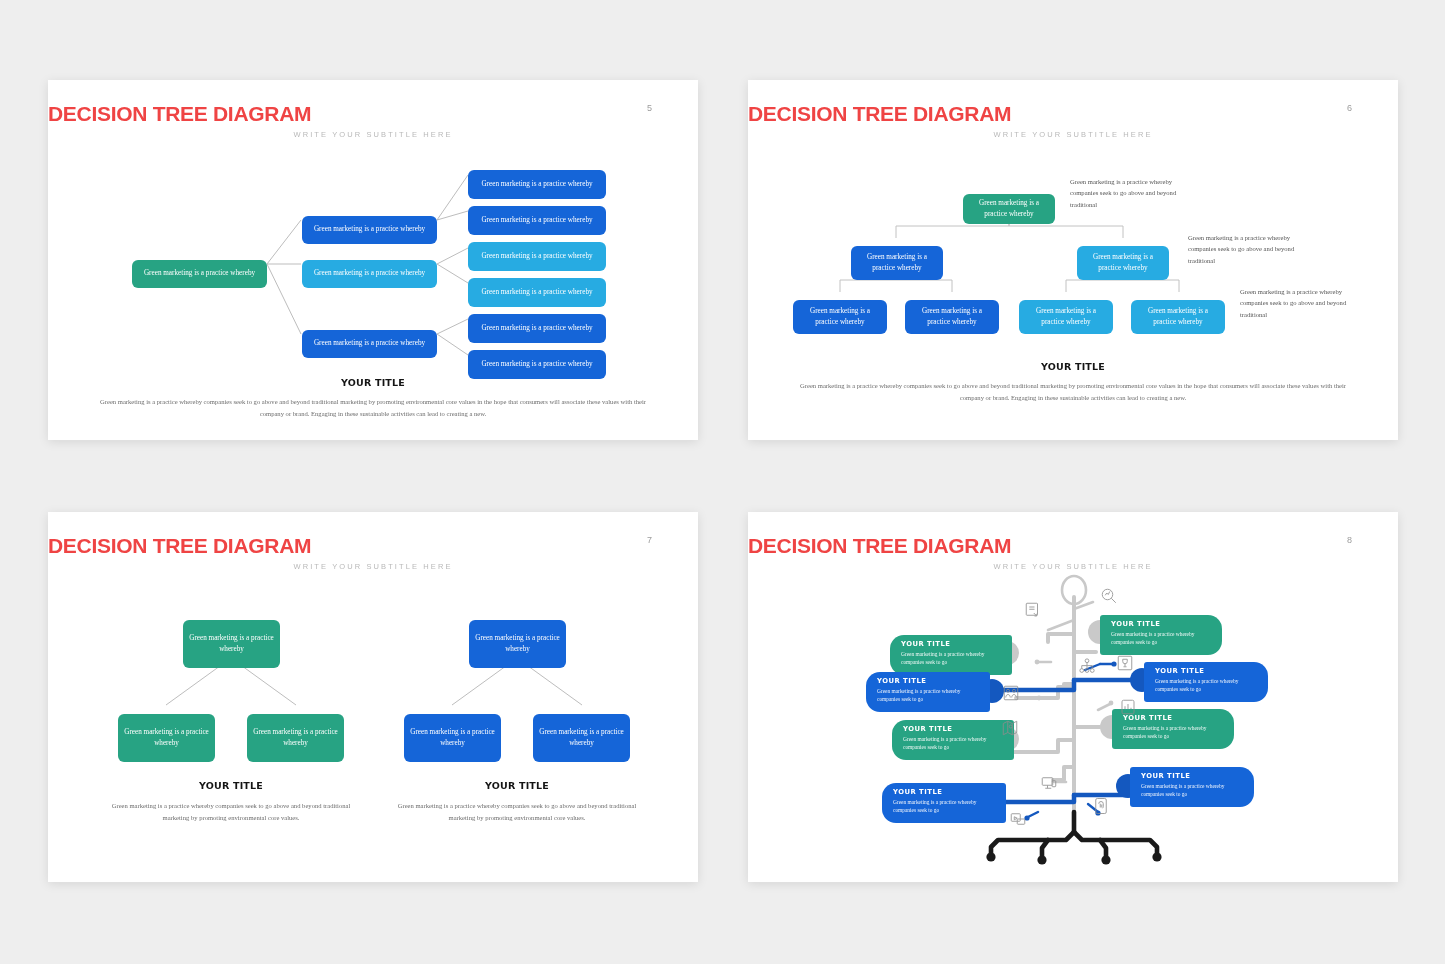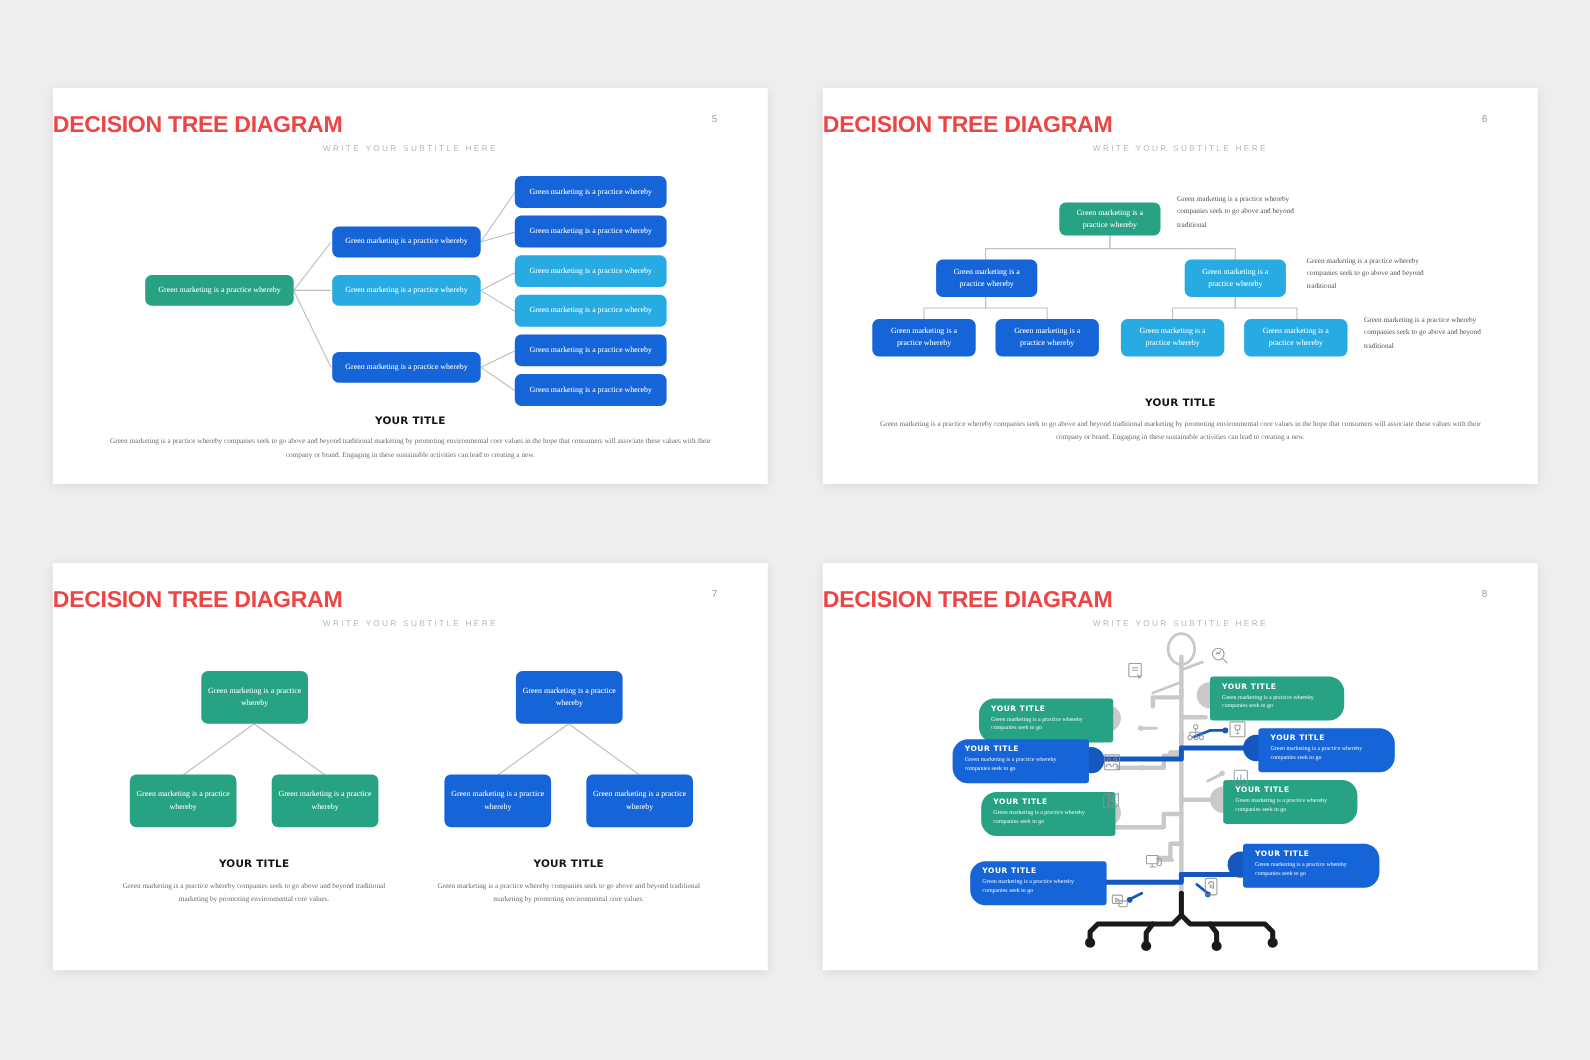--- a/index.html
+++ b/index.html
@@ -47,20 +47,21 @@
     position:absolute;
     border-radius:6px;
     color:#ffffff;
     display:flex;align-items:center;justify-content:center;
     text-align:center;
     font-size:7.2px;
     line-height:1.55;
     padding:2px 6px;
     box-sizing:border-box;
     font-family:"Liberation Serif", serif;
+    margin-top:10px;
   }
   .node.green{background:#27a383;}
   .node.blue{background:#1565d8;}
   .node.cyan{background:#27abe2;}
 
   svg.conn{position:absolute;left:0;top:0;overflow:visible;pointer-events:none;}
 
   .foot-title{
     position:absolute;left:0;right:0;
     text-align:center;

